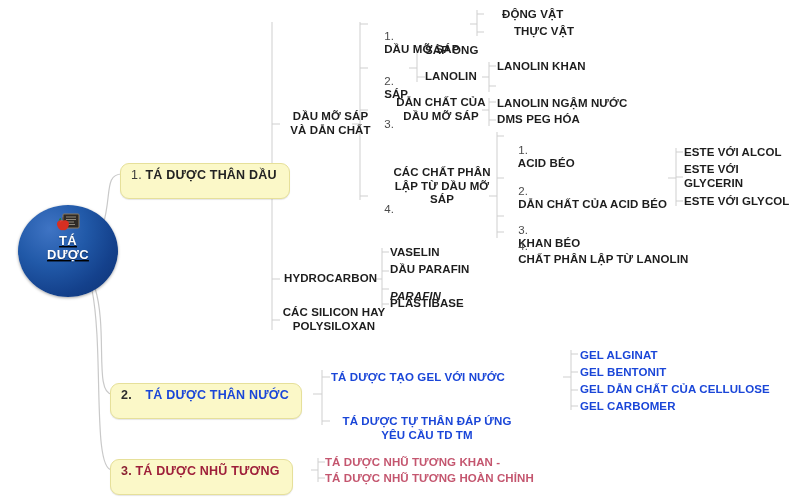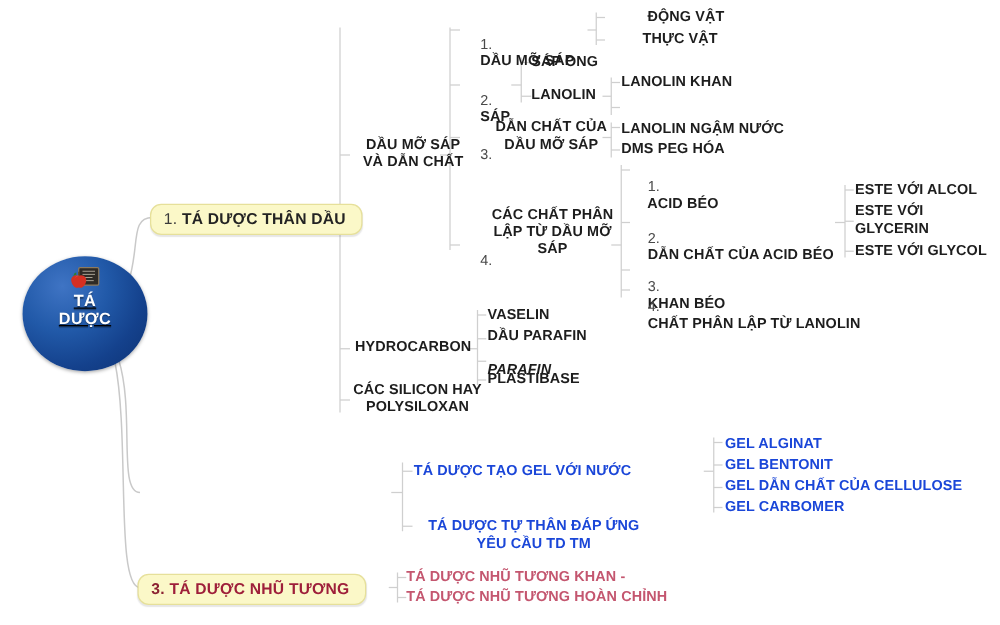--- a/index.html
+++ b/index.html
@@ -38,21 +38,21 @@
     text-shadow:0 1px 1px rgba(0,0,0,.45);
   }
 
   
   .chip{
     position:absolute;
     background:#fbf8c8;
     border:1px solid #e6e09a;
     border-radius:9px;
     box-shadow:0 1px 1px rgba(0,0,0,.10);
-    padding:4px 12px 5px 10px;
+    padding:4px 12px 16px 10px;
     white-space:nowrap;
     font-size:12.5px;font-weight:bold;
     letter-spacing:.2px;
   }
   .chip .num{font-weight:bold;}
   .chip1{left:120px;top:163px;color:#232323;}
   .chip1 .num{color:#3b3b3b;font-weight:normal;}
   .chip2{left:110px;top:383px;color:#1a46d8;}
   .chip2 .num{color:#2e2e2e;}
   .chip2 .num::after{content:"";display:inline-block;width:10px;}
@@ -208,21 +208,21 @@
   </div>
   <div class="lbl ctr" style="left:386px;top:96px;width:110px;">DẪN CHẤT CỦA
 DẦU MỠ SÁP</div>
   <div class="lbl" style="left:371px;top:189px;">
     <span class="num-pref">4.</span>
   </div>
   <div class="lbl ctr" style="left:386px;top:166px;width:112px;">CÁC CHẤT PHÂN
 LẬP TỪ DẦU MỠ
 SÁP</div>
 
-  <div class="lbl" style="left:506px;top:8px;padding-left:12px;">ĐỘNG VẬT</div>
+  <div class="lbl" style="left:490px;top:8px;padding-left:12px;">ĐỘNG VẬT</div>
   <div class="lbl" style="left:514px;top:25px;">THỰC VẬT</div>
 
   <div class="lbl" style="left:425px;top:44px;">SÁP ONG</div>
   <div class="lbl" style="left:425px;top:70px;">LANOLIN</div>
   <div class="lbl" style="left:497px;top:60px;text-align:right;">LANOLIN KHAN</div>
   <div class="lbl" style="left:497px;top:77px;margin-top:20px;">LANOLIN NGẬM NƯỚC</div>
 
   <div class="lbl" style="left:497px;top:113px;">DMS PEG HÓA</div>
 
   <div class="lbl" style="left:505px;top:130px;">
@@ -245,20 +245,24 @@
   <div class="lbl" style="left:684px;top:146px;">ESTE VỚI ALCOL</div>
   <div class="lbl" style="left:684px;top:163px;">ESTE VỚI
 GLYCERIN</div>
   <div class="lbl" style="left:684px;top:195px;">ESTE VỚI GLYCOL</div>
 
   <div class="lbl" style="left:390px;top:246px;">VASELIN</div>
   <div class="lbl" style="left:390px;top:263px;">DẦU PARAFIN</div>
   <div class="lbl" style="left:390px;top:290px;font-style:italic;">PARAFIN</div>
   <div class="lbl" style="left:390px;top:297px;">PLASTIBASE</div>
 
+  <div class="chip chip2">
+    <span class="num">2.</span>
+    <span>TÁ DƯỢC THÂN NƯỚC</span>
+  </div>
   <div class="lbl blue" style="left:331px;top:371px;">TÁ DƯỢC TẠO GEL VỚI NƯỚC</div>
   <div class="lbl blue ctr" style="left:322px;top:415px;width:210px;">TÁ DƯỢC TỰ THÂN ĐÁP ỨNG
 YÊU CẦU TD TM</div>
 
   <div class="lbl blue" style="left:580px;top:349px;">GEL ALGINAT</div>
   <div class="lbl blue" style="left:580px;top:366px;">GEL BENTONIT</div>
   <div class="lbl blue" style="left:580px;top:383px;">GEL DẪN CHẤT CỦA CELLULOSE</div>
   <div class="lbl blue" style="left:580px;top:400px;">GEL CARBOMER</div>
 
   <div class="chip chip3">

